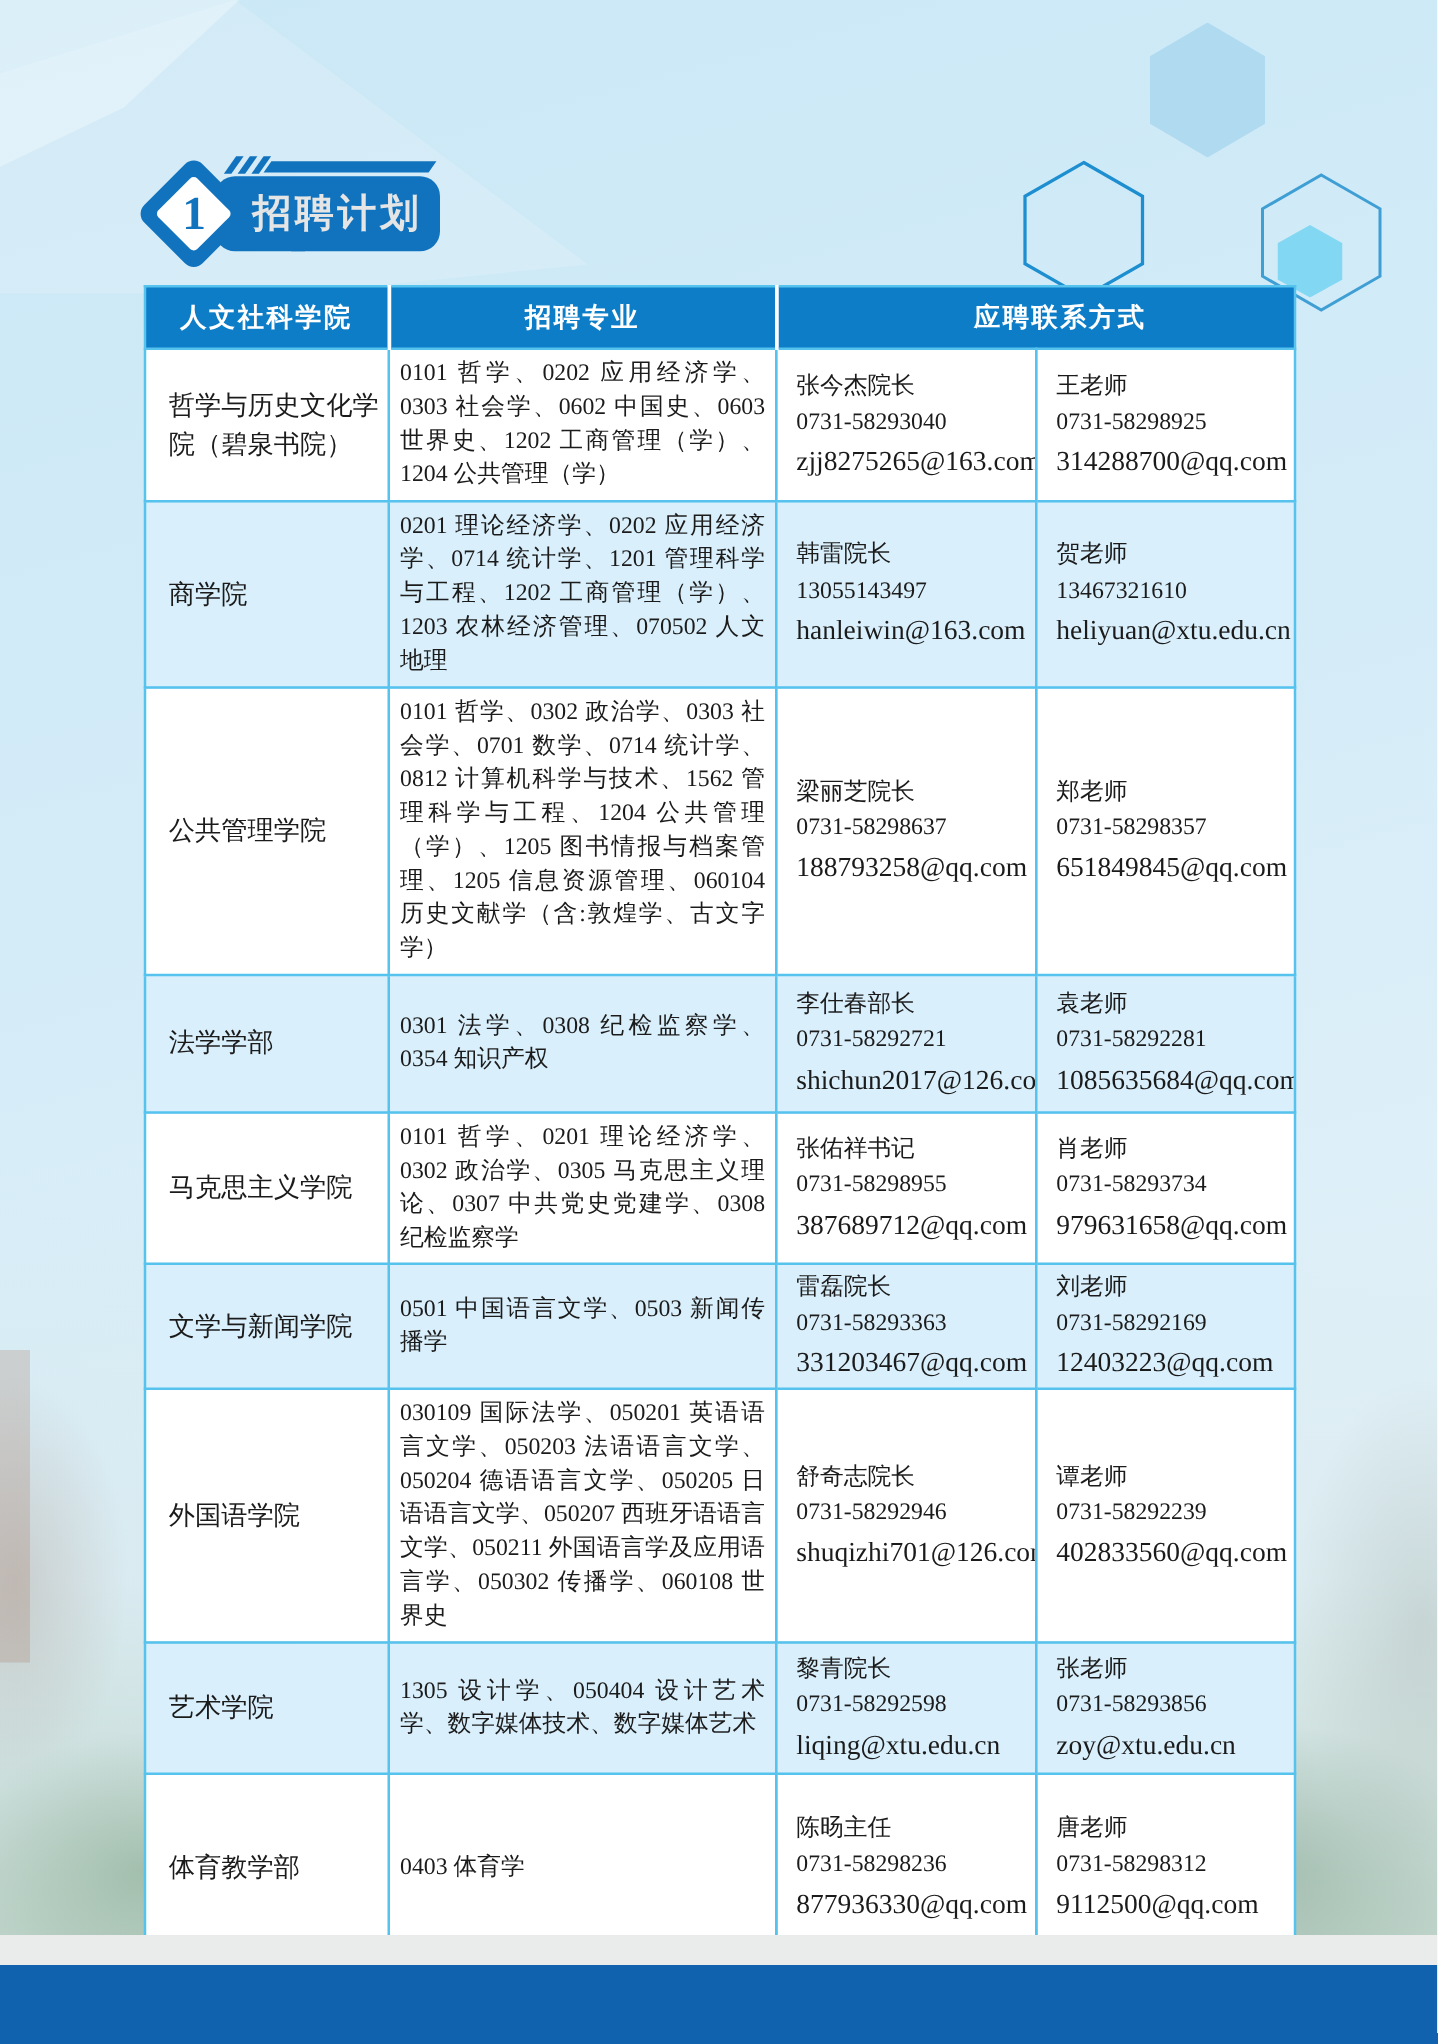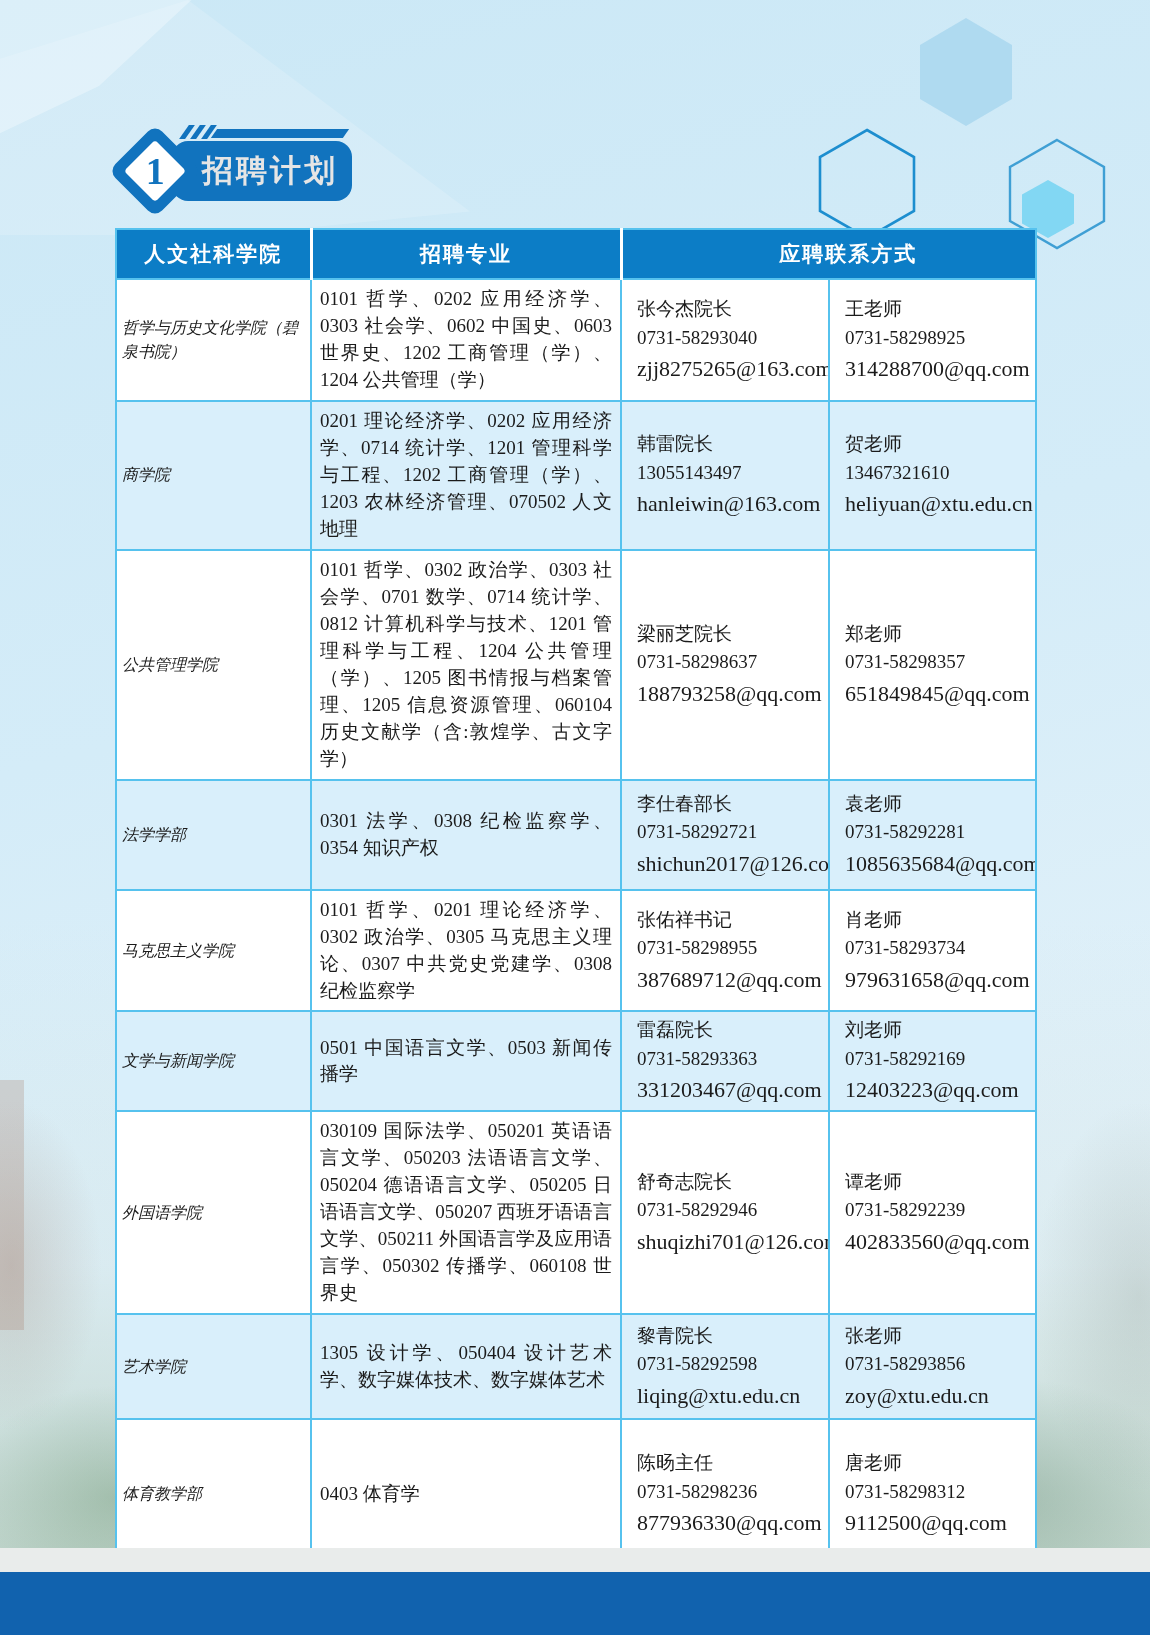--- a/index.html
+++ b/index.html
@@ -54,21 +54,21 @@
     border-collapse:collapse;table-layout:fixed;
     font-family:"Liberation Serif","DejaVu Serif",serif;color:#1b1b1b;}
   table.plan th{background:#0c7dc6;color:#fff;font-weight:bold;font-size:21px;letter-spacing:2px;
     font-family:"Liberation Sans","DejaVu Sans",sans-serif;
     border-bottom:2px solid #56c2ee;border-top:2px solid #56c2ee;}
   table.plan th + th{border-left:3px solid #ffffff;}
   table.plan th:first-child{border-left:2px solid #56c2ee;}
   table.plan th:last-child{border-right:2px solid #56c2ee;padding-left:40px;}
   table.plan td{border:2px solid #56c2ee;background:#ffffff;vertical-align:middle;overflow:hidden;}
   table.plan tr.alt td{background:#d9effb;}
-  td.college{font-size:16px;padding:4px 4px 4px 5px;line-height:1.5;font-style:italic;}
+  td.college{font-size:21px;padding:4px 4px 4px 18px;line-height:1.5;}
   td.majors{font-size:19px;line-height:1.42;padding:6px 8px;text-align:justify;}
   td.contact{font-size:19px;padding:4px 4px 4px 15px;}
   .c-line{line-height:1.5;}
   .c-line.email{font-size:22px;}
 </style>
 </head>
 <body>
 
 <div class="page">
 
@@ -142,21 +142,21 @@
       </td>
       <td class="contact">
         <div class="c-line">贺老师</div>
         <div class="c-line">13467321610</div>
         <div class="c-line email">heliyuan@xtu.edu.cn</div>
       </td>
     </tr>
 
     <tr style="height:210px">
       <td class="college">公共管理学院</td>
-      <td class="majors">0101 哲学、0302 政治学、0303 社会学、0701 数学、0714 统计学、0812 计算机科学与技术、1201 管理科学与工程、1204 公共管理（学）、1205 图书情报与档案管理、1205 信息资源管理、060104 历史文献学（含:敦煌学、古文字学）</td>
+      <td class="majors">0101 哲学、0302 政治学、0303 社会学、0701 数学、0714 统计学、0812 计算机科学与技术、1562 管理科学与工程、1204 公共管理（学）、1205 图书情报与档案管理、1205 信息资源管理、060104 历史文献学（含:敦煌学、古文字学）</td>
       <td class="contact">
         <div class="c-line">梁丽芝院长</div>
         <div class="c-line">0731-58298637</div>
         <div class="c-line email">188793258@qq.com</div>
       </td>
       <td class="contact">
         <div class="c-line">郑老师</div>
         <div class="c-line">0731-58298357</div>
         <div class="c-line email">651849845@qq.com</div>
       </td>

